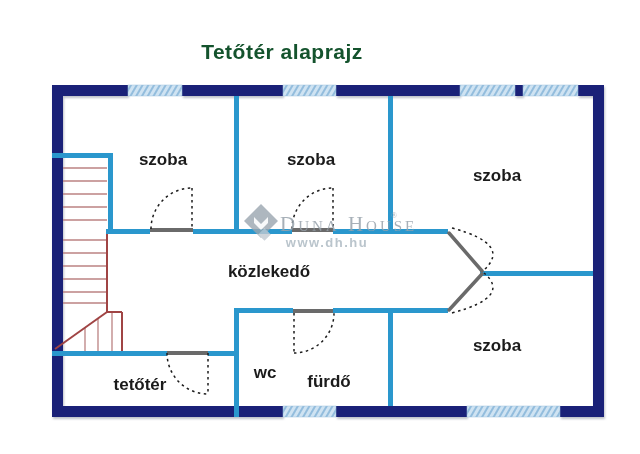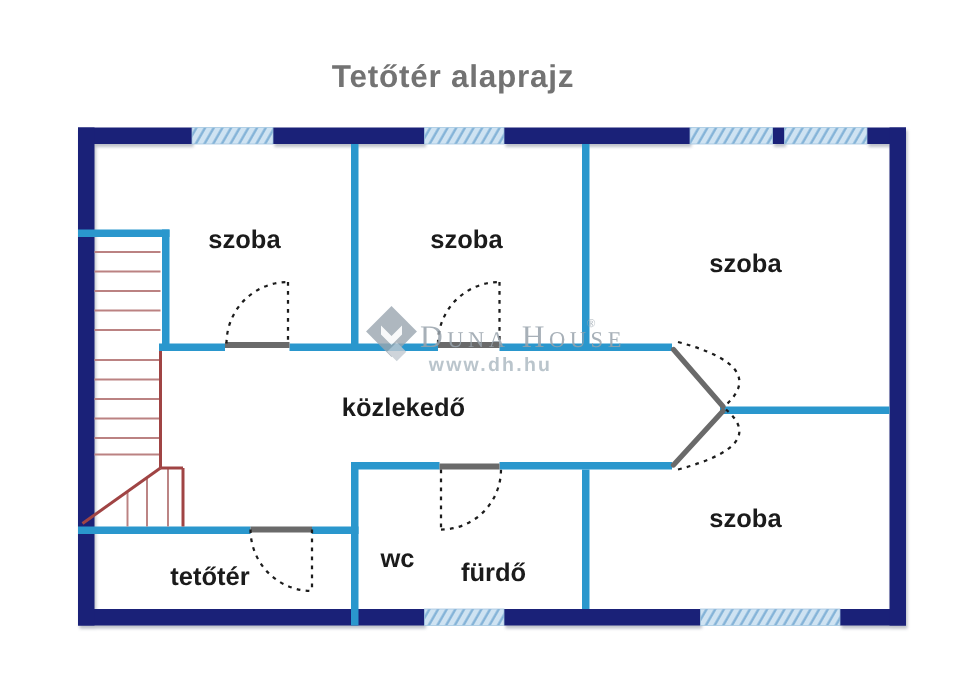--- a/index.html
+++ b/index.html
@@ -1,22 +1,22 @@
 <!DOCTYPE html>
 <html><head>
 <meta charset="utf-8">
 <style>
   html,body{margin:0;padding:0;background:#ffffff;}
   .stage{
     position:relative;width:640px;height:454px;background:#ffffff;overflow:hidden;
     font-family:"Liberation Sans",sans-serif;
   }
   .title{
-    position:absolute;left:302px;top:40px;transform:translateX(-50%);
-    font-size:21px;font-weight:bold;color:#737373;letter-spacing:.5px;white-space:nowrap;
+    position:absolute;left:282px;top:40px;transform:translateX(-50%);
+    font-size:21px;font-weight:bold;color:#14532d;letter-spacing:.5px;white-space:nowrap;
   }
   svg{position:absolute;left:0;top:0;}
   .room-label{
     font-family:"Liberation Sans",sans-serif;font-weight:bold;font-size:17px;
     fill:#1b1b1b;text-anchor:middle;
   }
   .wm-brand{
     font-family:"Liberation Serif",serif;font-size:21px;font-variant:small-caps;
     letter-spacing:3px;fill:#98a3ac;opacity:.85;
   }

